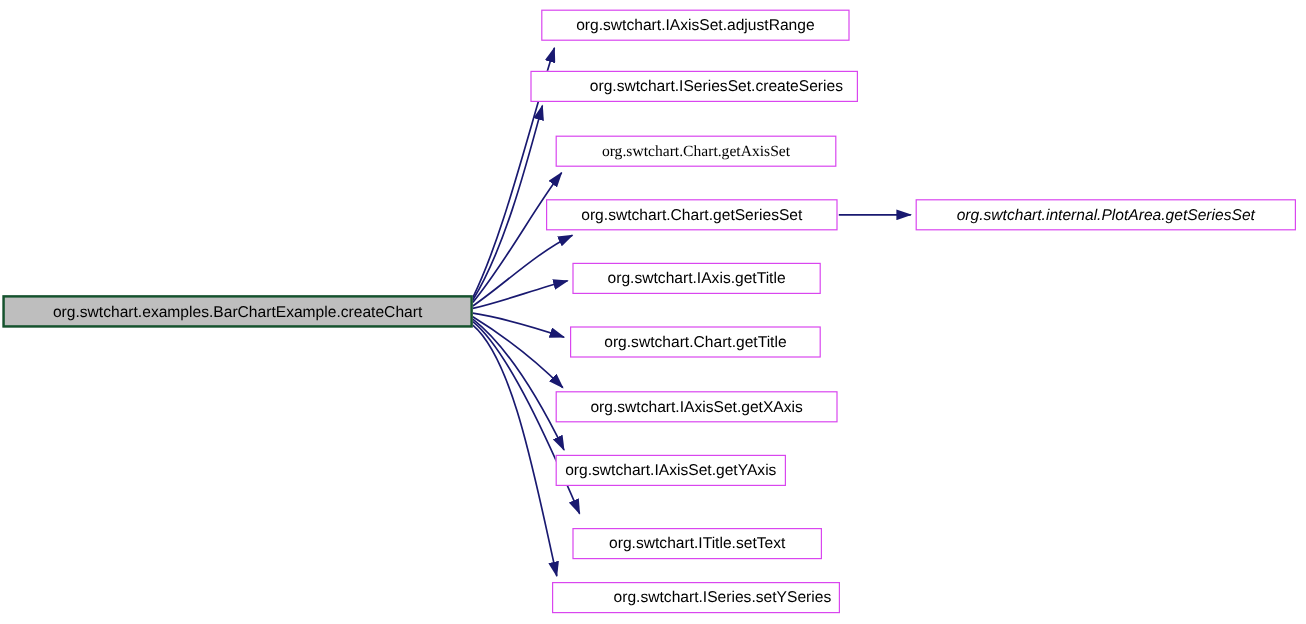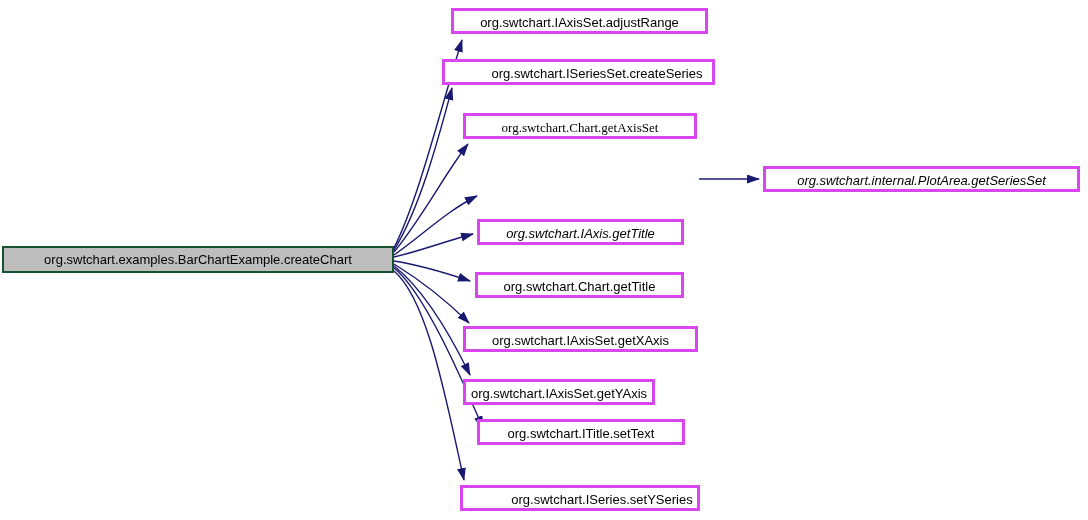--- a/index.html
+++ b/index.html
@@ -18,21 +18,21 @@
   #edges {
     position: absolute;
     left: 0;
     top: 0;
     width: 1088px;
     height: 520px;
   }
   .gnode {
     position: absolute;
     box-sizing: border-box;
-    border: 3px solid #d946ef;
+    border: 1px solid #d946ef;
     background: #ffffff;
     color: #000000;
     font-size: 13px;
     line-height: 24px;
     text-align: center;
     white-space: nowrap;
     overflow: hidden;
     cursor: pointer;
   }
   .gnode.root {
@@ -68,28 +68,29 @@
   </svg>
 
   <div class="gnode root" style="left:2px; top:246px; width:392px; height:27px; line-height:23px;">org.swtchart.examples.BarChartExample.createChart</div>
 
   <div class="gnode" style="left:451px; top:8px;   width:257px; height:26px;">org.swtchart.IAxisSet.adjustRange</div>
 
   <div class="gnode" style="left:442px; top:59px;  width:273px; height:26px;padding-left:37px;">org.swtchart.ISeriesSet.createSeries</div>
 
   <div class="gnode" style="left:463px; top:113px; width:234px; height:26px;font-family:Liberation Serif, serif;">org.swtchart.Chart.getAxisSet</div>
 
+  <div class="gnode" style="left:455px; top:166px; width:243px; height:26px;">org.swtchart.Chart.getSeriesSet</div>
 
-  <div class="gnode" style="left:477px; top:219px; width:207px; height:26px;font-style:italic;">org.swtchart.IAxis.getTitle</div>
+  <div class="gnode" style="left:477px; top:219px; width:207px; height:26px;">org.swtchart.IAxis.getTitle</div>
 
   <div class="gnode" style="left:475px; top:272px; width:209px; height:26px;">org.swtchart.Chart.getTitle</div>
 
   <div class="gnode" style="left:463px; top:326px; width:235px; height:26px;">org.swtchart.IAxisSet.getXAxis</div>
 
   <div class="gnode" style="left:463px; top:379px; width:192px; height:26px;">org.swtchart.IAxisSet.getYAxis</div>
 
-  <div class="gnode" style="left:477px; top:419px; width:208px; height:26px;">org.swtchart.ITitle.setText</div>
+  <div class="gnode" style="left:477px; top:440px; width:208px; height:26px;">org.swtchart.ITitle.setText</div>
 
   <div class="gnode" style="left:460px; top:485px; width:240px; height:26px;padding-left:44px;">org.swtchart.ISeries.setYSeries</div>
 
   <div class="gnode" style="left:763px; top:166px; width:317px; height:26px;font-style:italic;">org.swtchart.internal.PlotArea.getSeriesSet</div>
 
 </div>
 
 </body></html>

